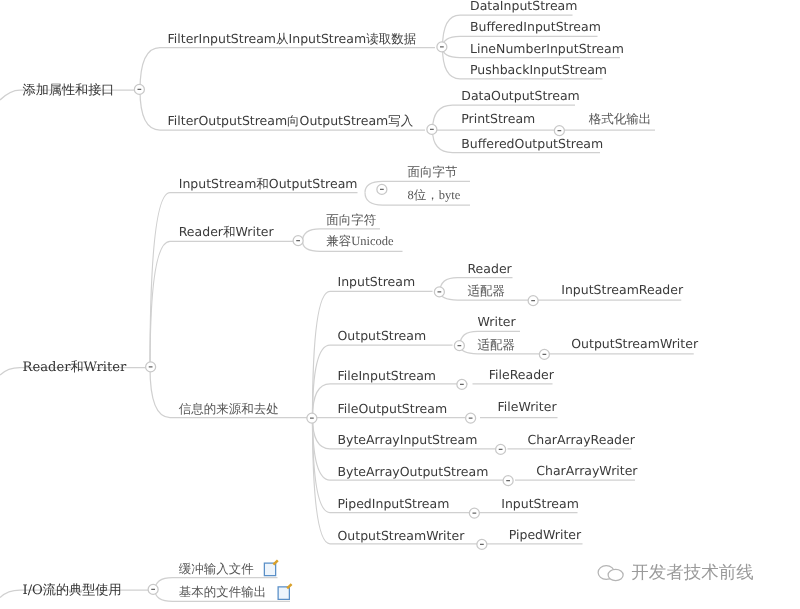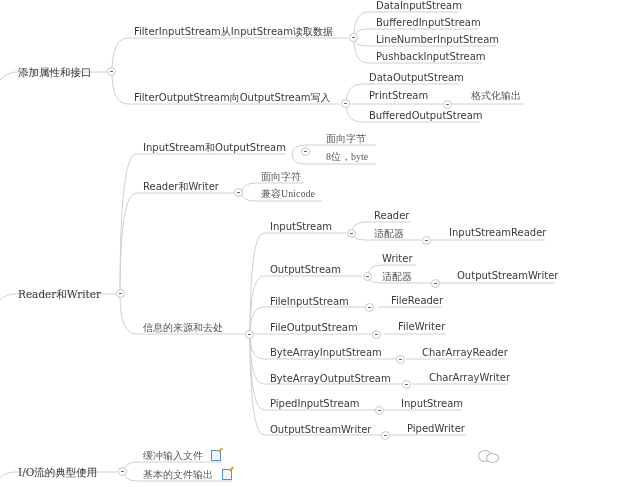--- a/index.html
+++ b/index.html
@@ -147,13 +147,14 @@
 
 <div class="lbl root" style="left:18px;top:466px;">I/O流的典型使用</div>
 <div class="toggle" style="left:118px;top:467px;"></div>
 <div class="lbl zh" style="left:143px;top:450px;">缓冲输入文件</div>
 <div class="note-icon" style="left:211px;top:450px;"></div>
 <div class="lbl zh" style="left:143px;top:469px;">基本的文件输出</div>
 <div class="note-icon" style="left:222px;top:469px;"></div>
 
 <div class="wm">
   <span class="wm-icon"></span>
+  <span>开发者技术前线</span>
 </div>
 
 </body></html>

